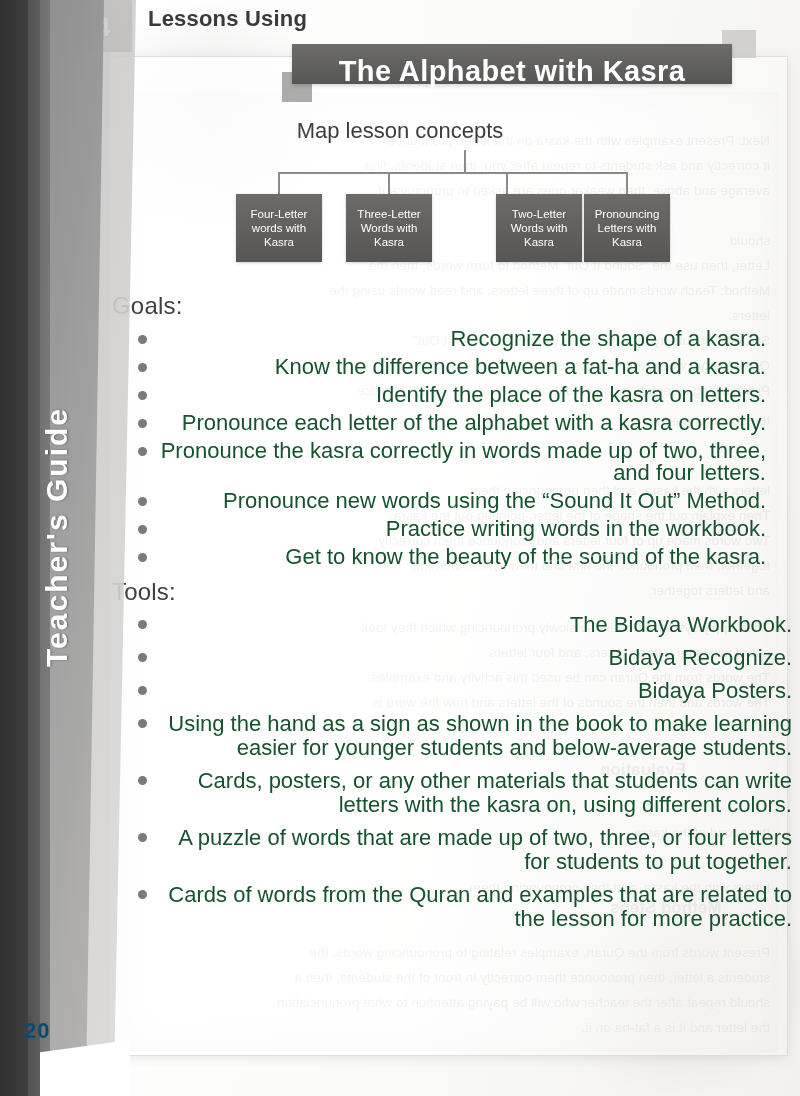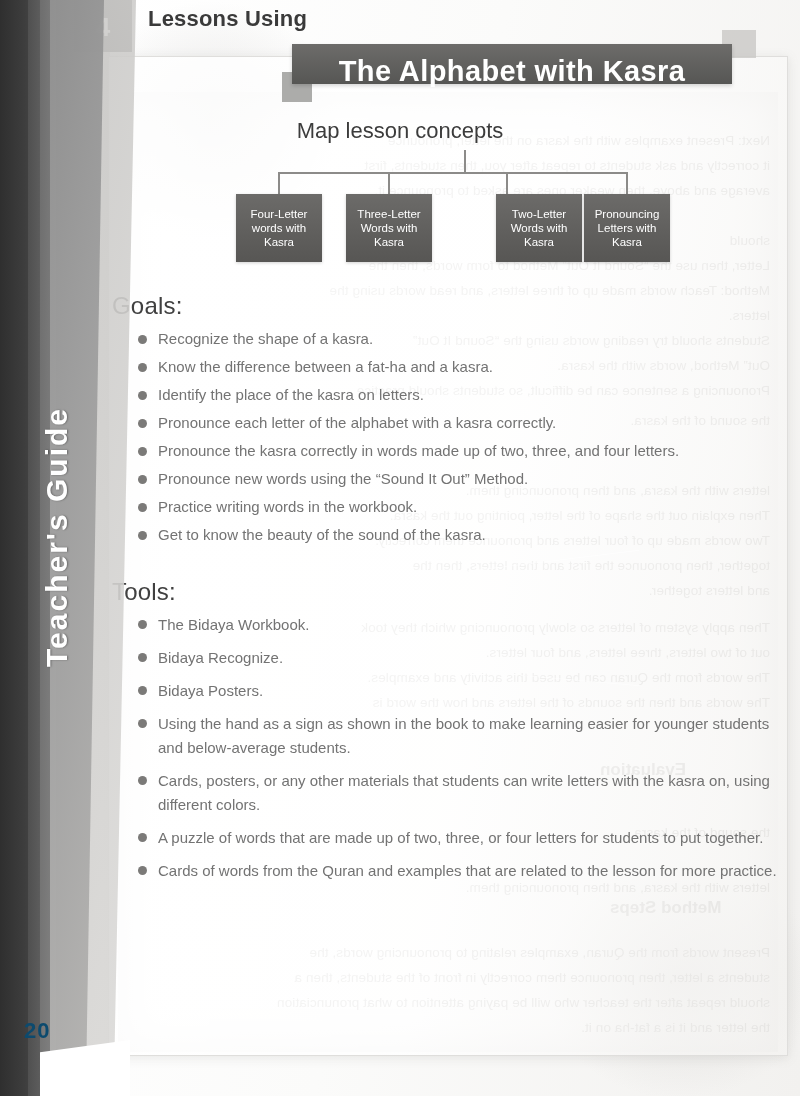--- a/index.html
+++ b/index.html
@@ -268,23 +268,24 @@
   .list {
     position: absolute;
     margin: 0;
     padding: 0;
     list-style: none;
   }
   .list li {
     position: relative;
     padding-left: 22px;
     margin-bottom: 6px;
-    font-size: 15px;
+    font-size: 22px;
     line-height: 22px;
-    color: #737373;
+    color: #14532d;
+    text-align: right;
   }
   .list li .dot {
     position: absolute;
     left: 2px;
     top: 7px;
     width: 9px;
     height: 9px;
     border-radius: 50%;
     background: #7b7a78;
   }

